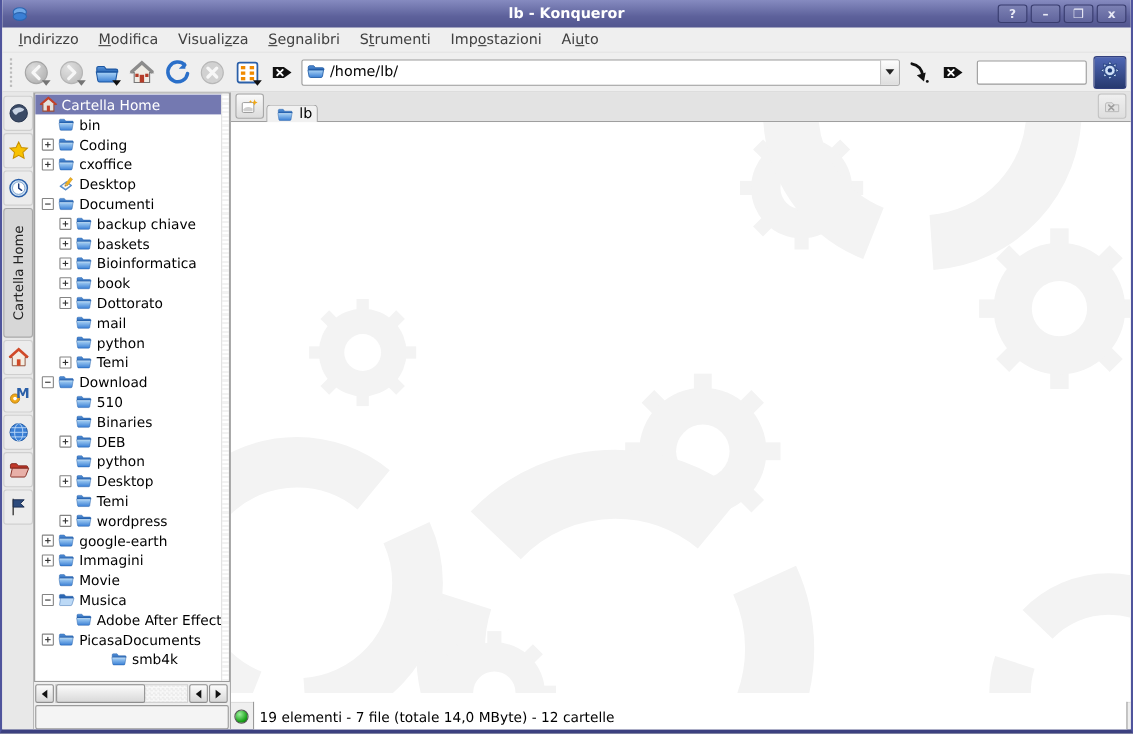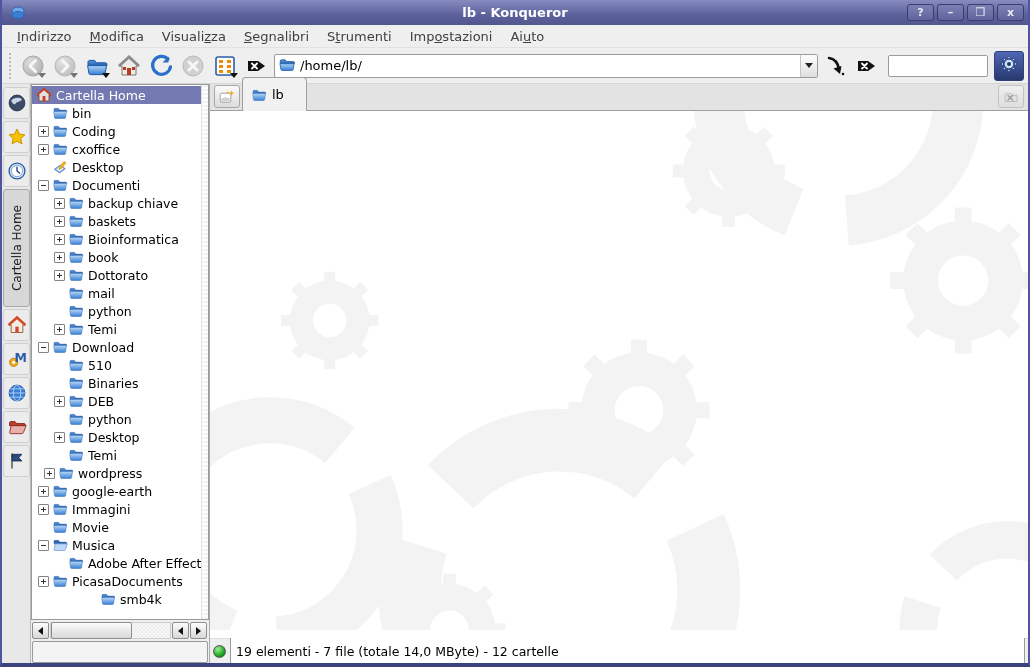--- a/index.html
+++ b/index.html
@@ -59,21 +59,21 @@
   .sb-thumb{position:absolute;left:0;top:-1px;bottom:-1px;width:68%;background:linear-gradient(#fbfbfb,#d9d9d9);border:1px solid #8e8e8e;border-radius:2px;}
   .arr{width:0;height:0;}
   .arr.l{border-top:4px solid transparent;border-bottom:4px solid transparent;border-right:5px solid #111;}
   .arr.r{border-top:4px solid transparent;border-bottom:4px solid transparent;border-left:5px solid #111;}
   .side-status{height:22px;margin:1px;border:1px solid #9a9a9a;border-radius:2px;background:#f4f4f4;}
   
   .main{flex:1;display:flex;flex-direction:column;min-width:0;}
   .tabbar{height:27px;background:#e3e3e3;display:flex;align-items:flex-end;border-bottom:1px solid #9f9f9f;padding:1px 2px 0 2px;}
   .tab-tool{width:26px;height:23px;border:1px solid #a8a8a8;border-radius:3px;background:linear-gradient(#fafafa,#dcdcdc);display:flex;align-items:center;justify-content:center;margin:0 2px 2px 2px;}
   .tab-tool.dis{opacity:.55;}
-  .tab{height:34px;display:flex;align-items:center;gap:5px;padding:0 22px 0 8px;background:#f1f1f1;border:1px solid #9f9f9f;border-bottom:none;border-radius:4px 4px 0 0;font-size:13px;margin-bottom:-1px;}
+  .tab{height:16px;display:flex;align-items:center;gap:5px;padding:0 4px 0 8px;background:#f1f1f1;border:1px solid #9f9f9f;border-bottom:none;border-radius:4px 4px 0 0;font-size:13px;margin-bottom:-1px;}
   .tab svg{width:16px;height:16px;}
   .tab-spacer{flex:1;}
   .iconview{flex:1;background:#fff;position:relative;overflow:hidden;}
   .wm{position:absolute;inset:0;pointer-events:none;}
   .grid{position:relative;display:grid;grid-template-columns:repeat(6,117px);padding:8px 0 0 8px;}
   .statusbar{height:26px;background:#efefef;display:flex;align-items:center;padding:0 3px;gap:4px;border-top:1px solid #dcdcdc;}
   .led{width:13px;height:13px;border-radius:50%;background:radial-gradient(circle at 35% 30%,#9bf09b,#18a018 65%,#0c6e0c);border:1px solid #555;}
   .status-field{flex:1;height:32px;border:1px solid #9a9a9a;border-radius:2px;background:#fff;display:flex;align-items:center;padding:0 5px;font-size:12.5px;color:#000;}
 </style>
 </head>
@@ -517,21 +517,21 @@
               <span class="exp-sp"></span>
               <span style="display: inline-flex;">
                 <svg viewBox="0 0 48 48" style="width: 16px; height: 16px; margin-right: 4px;">
                   <path d="M6 13c0-1.6 1.3-2.9 2.9-2.9h10.3l4.2 5.1h17.7c1.6 0 2.9 1.3 2.9 2.9v2.4H6z" fill="url(#gFoldTop)" stroke="#1c57a2" stroke-width="1.2"></path>
                   <path d="M5 20.5h38.4l-2.6 17.3c-.25 1.6-1.5 2.7-3 2.7H10.5c-1.5 0-2.8-1.1-3-2.7z" fill="url(#gFold)" stroke="#1c57a2" stroke-width="1.2"></path>
                   <path d="M6.5 21.8h35.4" stroke="#d8ebfb" stroke-width="1.4"></path>
                 </svg>
               </span>
               <span>Temi</span>
             </div>
-            <div class="trow" style="padding-left: 12px;">
+            <div class="trow" style="padding-left: 22px;">
               <span class="exp plus"></span>
               <span style="display: inline-flex;">
                 <svg viewBox="0 0 48 48" style="width: 16px; height: 16px; margin-right: 4px;">
                   <path d="M6 13c0-1.6 1.3-2.9 2.9-2.9h10.3l4.2 5.1h17.7c1.6 0 2.9 1.3 2.9 2.9v2.4H6z" fill="url(#gFoldTop)" stroke="#1c57a2" stroke-width="1.2"></path>
                   <path d="M5 20.5h38.4l-2.6 17.3c-.25 1.6-1.5 2.7-3 2.7H10.5c-1.5 0-2.8-1.1-3-2.7z" fill="url(#gFold)" stroke="#1c57a2" stroke-width="1.2"></path>
                   <path d="M6.5 21.8h35.4" stroke="#d8ebfb" stroke-width="1.4"></path>
                 </svg>
               </span>
               <span>wordpress</span>
             </div>

